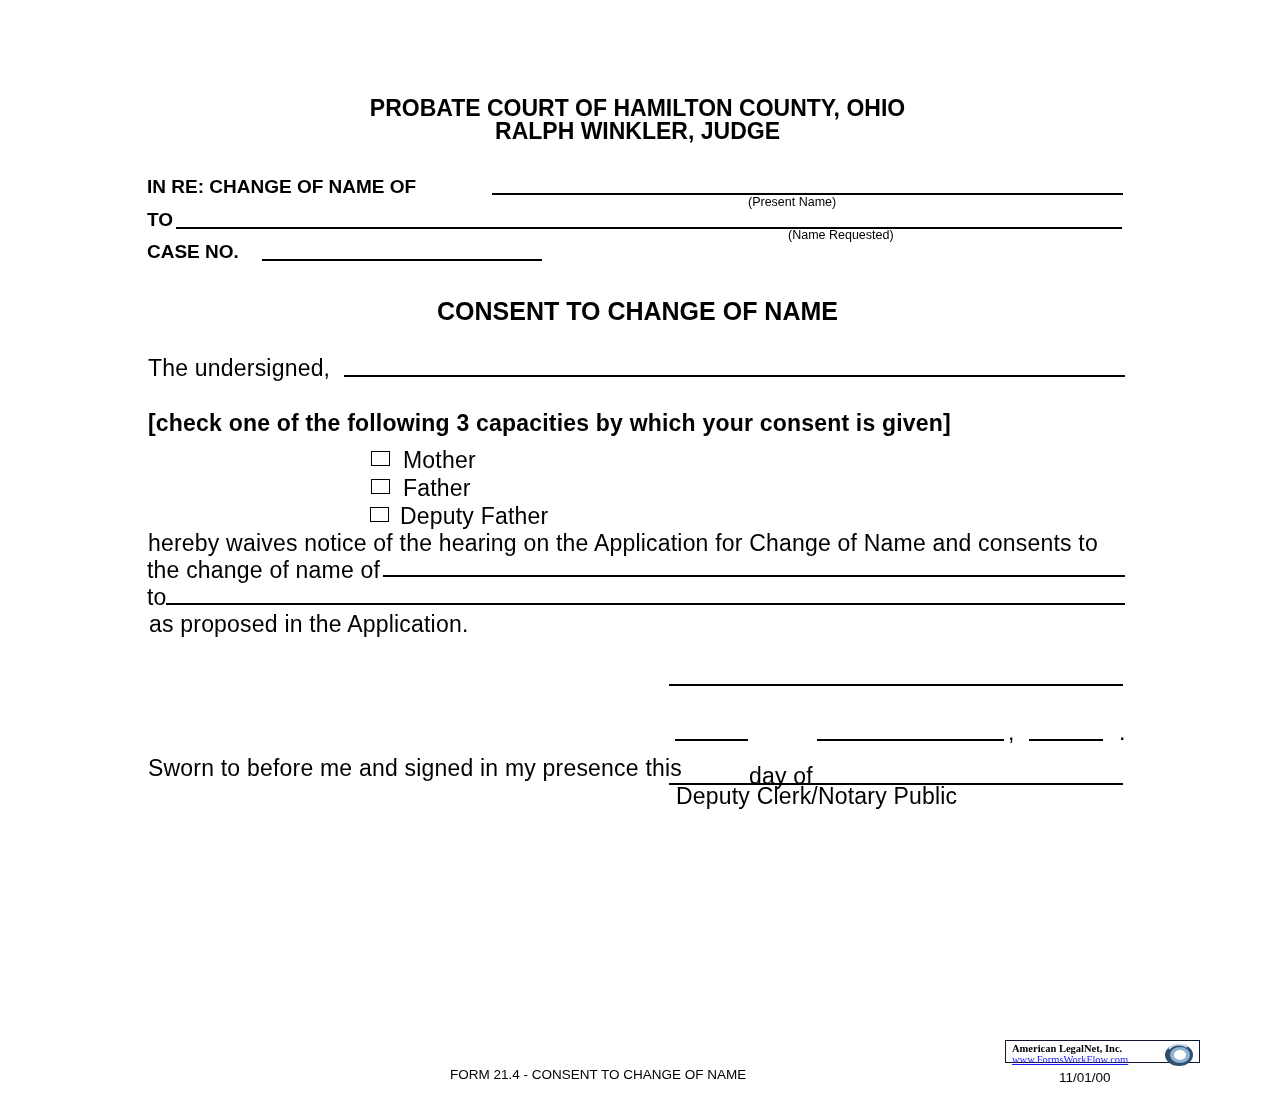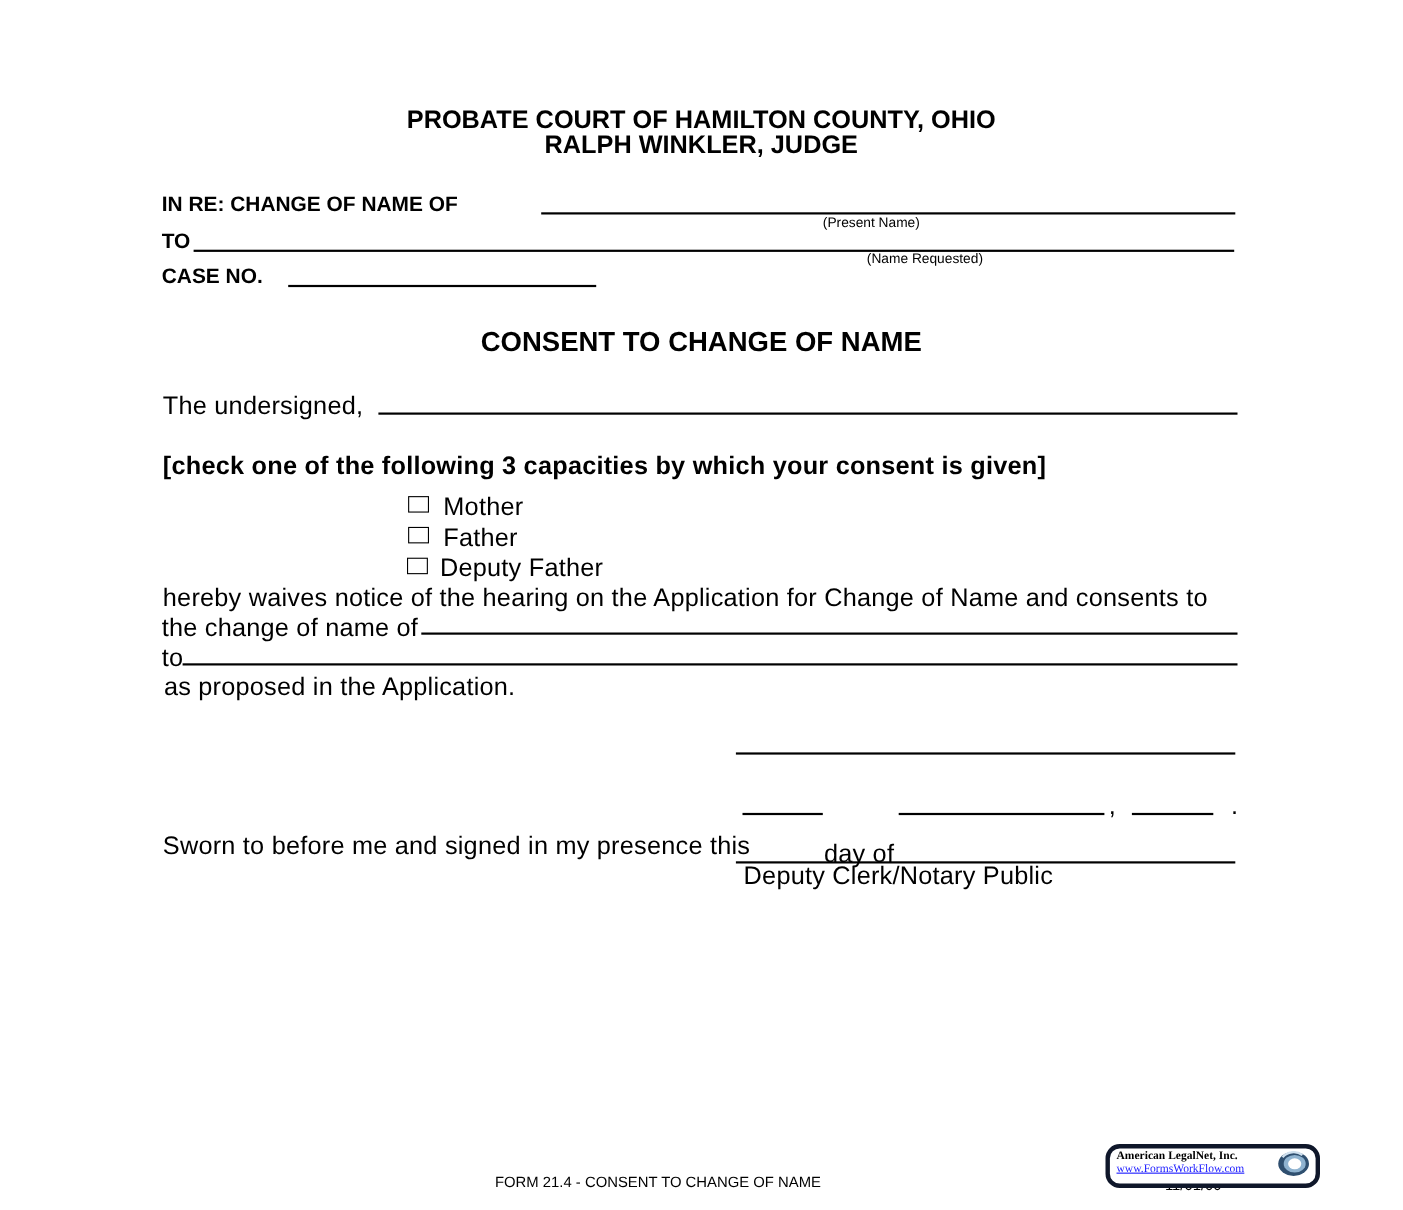--- a/index.html
+++ b/index.html
@@ -7,21 +7,21 @@
     body { position: relative; font-family: "Liberation Sans", sans-serif; color: #000; overflow: hidden; }
     .abs { position: absolute; white-space: nowrap; }
     .hdr { font-weight: bold; font-size: 23px; left: 0; width: 1275px; text-align: center; }
     .lbl-b { font-weight: bold; font-size: 19px; }
     .txt { font-size: 23px; letter-spacing: 0.2px; }
     .line { position: absolute; border-bottom: 2px solid #000; height: 0; }
     .small { font-size: 12.5px; }
     .cb { position: absolute; width: 19px; height: 15px; border: 1.6px solid #000; background: #fff; cursor: pointer; }
     .title { font-weight: bold; font-size: 25px; left: 0; width: 1275px; text-align: center; }
     .footer { font-size: 13.5px; }
-    .logo { position: absolute; left: 1005px; top: 1040px; width: 195px; height: 40px; border: 4px solid #0f172a; border-radius: 13px; background: #fff; }
+    .logo { position: absolute; left: 1005px; top: 1040px; width: 195px; height: 23px; border: 1px solid #0f172a; border-radius: 0; background: #fff; }
     .logo .n { position: absolute; left: 6px; top: 2px; font-family: "Liberation Serif", serif; font-weight: bold; font-size: 10.5px; }
     .logo .u { position: absolute; left: 6px; top: 13px; font-family: "Liberation Serif", serif; font-size: 10.5px; color: #1a1aff; text-decoration: underline; }
     .globe { position: absolute; right: 4px; top: 2px; width: 34px; height: 24px; }
   </style>
 </head>
 <body>
 
 <div class="abs hdr" style="top:95px;">PROBATE COURT OF HAMILTON COUNTY, OHIO</div>
 <div class="abs hdr" style="top:118px;">RALPH WINKLER, JUDGE</div>
 

